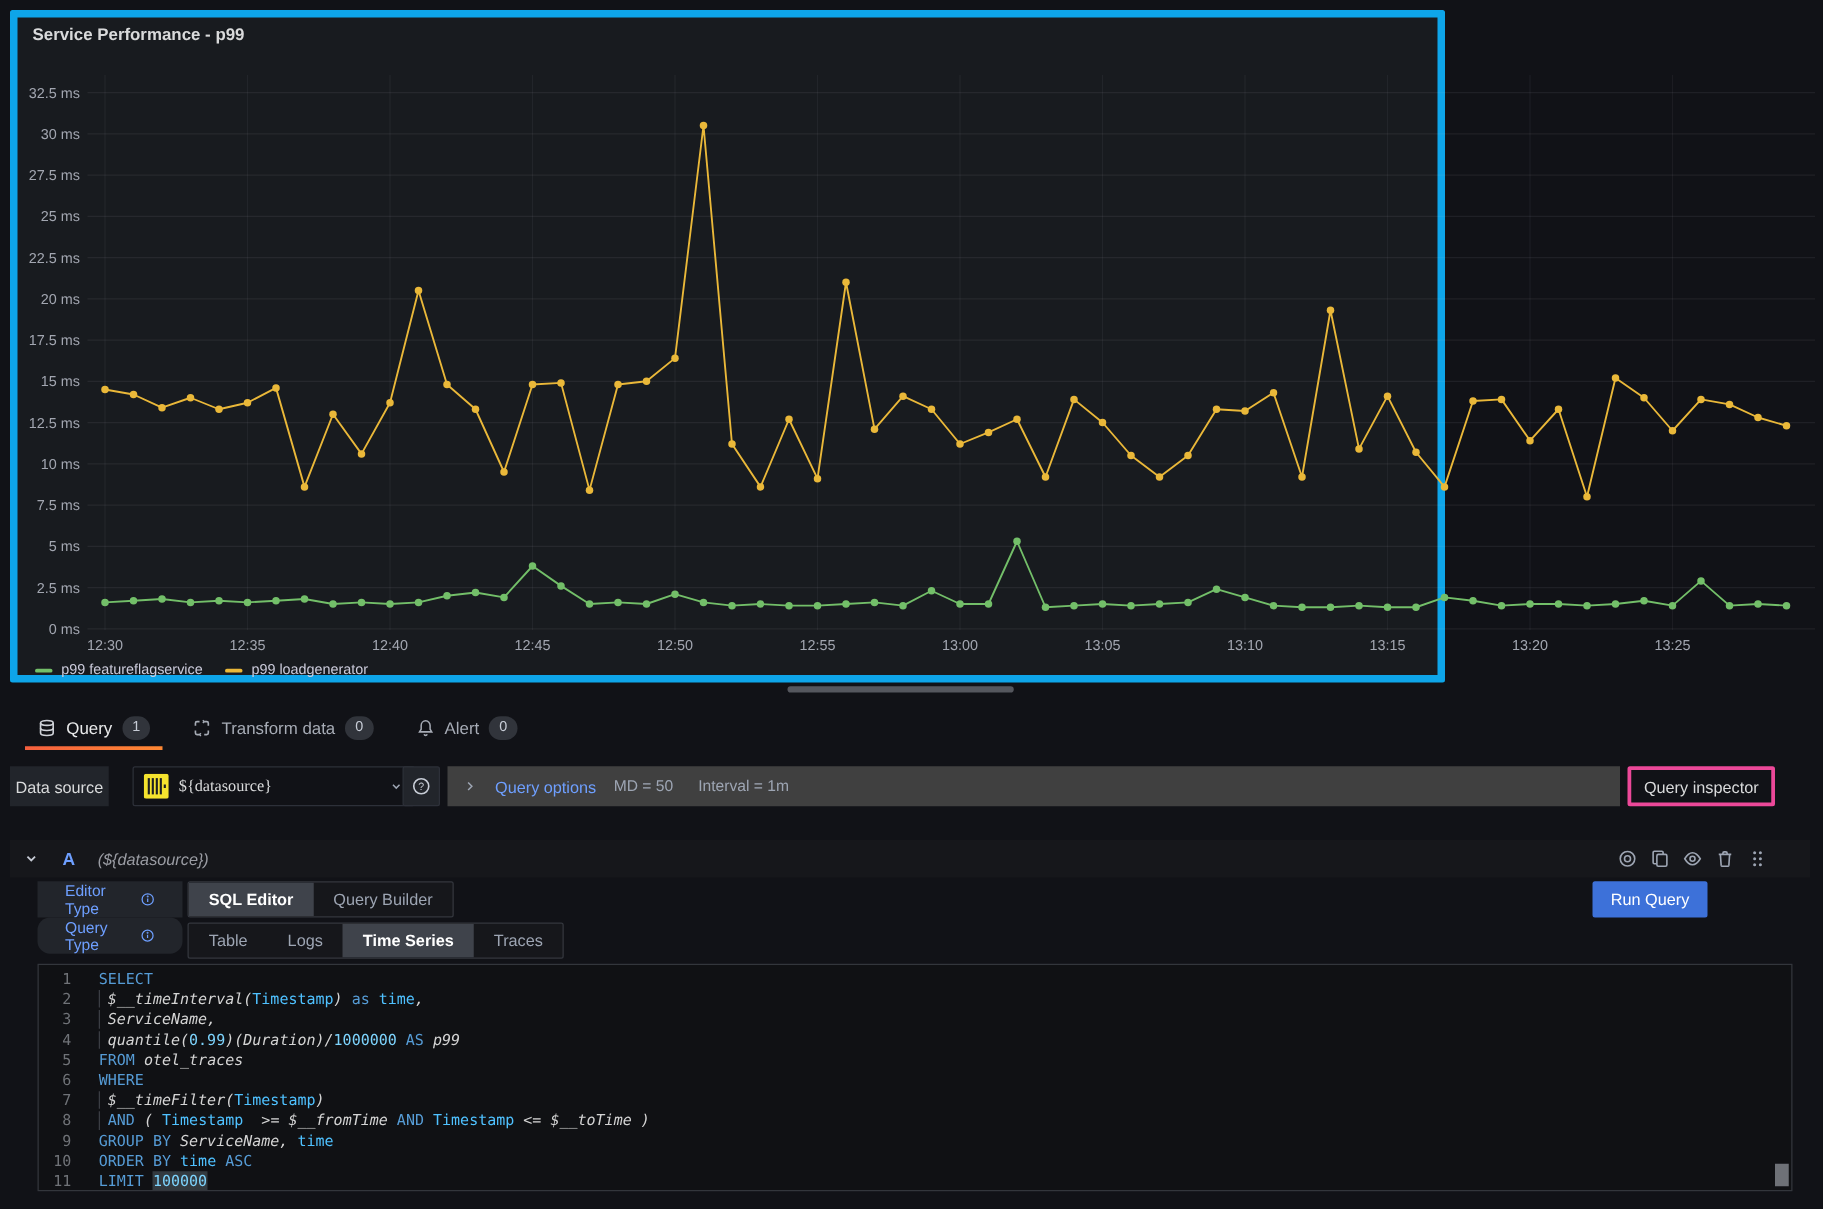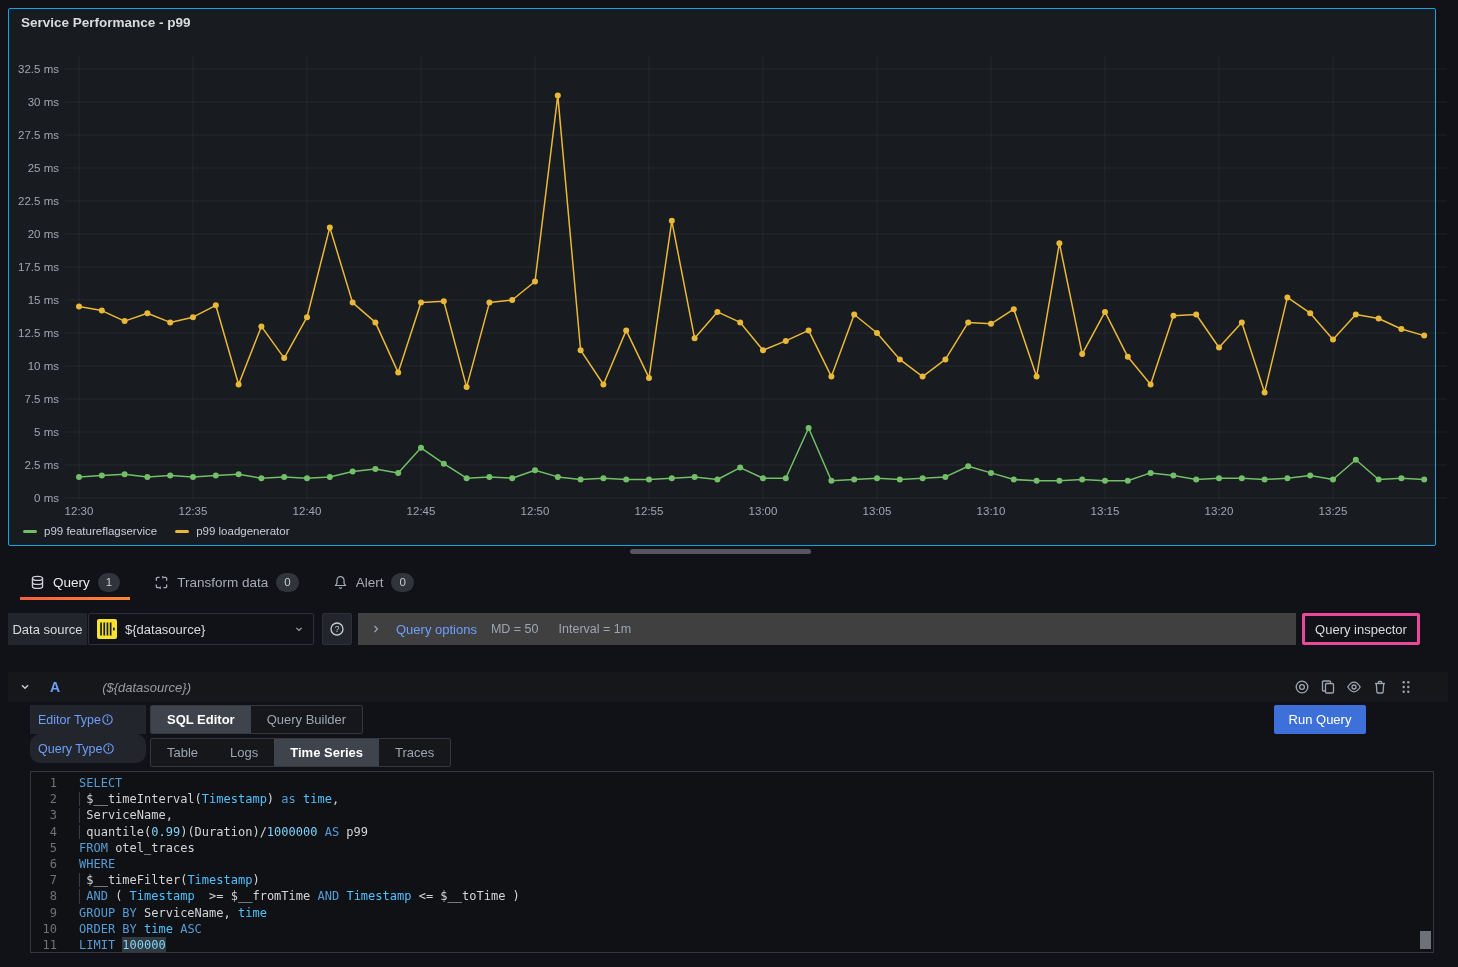--- a/index.html
+++ b/index.html
@@ -1,22 +1,22 @@
 <!DOCTYPE html>
 <html><head>
 <meta charset="utf-8">
 <style>
   * { margin:0; padding:0; box-sizing:border-box; }
   html,body { background:#111217; }
   .page { position:relative; width:1458px; height:967px; background:#111217;
           font-family:"Liberation Sans", sans-serif; color:#D9DADB; overflow:hidden; }
 
   
-  .panel { position:absolute; left:8px; top:8px; width:1428px; height:538px;
-           background:#181B1F; border:1px solid #0ea5e9; border-radius:2px; }
+  .panel { position:absolute; left:8px; top:8px; width:1148px; height:538px;
+           background:#181B1F; border:6px solid #0ea5e9; border-radius:2px; }
   .panel-title { position:absolute; left:12px; top:6px; font-size:13.5px; font-weight:600; color:#D9DADB; }
   #chart { position:absolute; left:0; top:26px; }
   .legend { position:absolute; left:14px; top:516px; display:flex; gap:18px; align-items:center; }
   .legend-item { display:flex; align-items:center; gap:7px; font-size:11.5px; color:#CCCCDC; cursor:pointer; }
   .legend-item .dash { width:14px; height:3px; border-radius:2px; display:inline-block; }
 
   .hscroll { position:absolute; left:630px; top:549px; width:181px; height:5px; border-radius:3px; background:#55575E; }
 
   
   .tabs { position:absolute; left:20px; top:565px; height:35px; display:flex; gap:14px; }
@@ -27,68 +27,68 @@
   .tab.active svg { color:#CFD2D8; }
   .tab.active::after { content:""; position:absolute; left:0; right:0; bottom:0; height:3px;
                        background:linear-gradient(90deg,#F55F3E,#FF8833); }
   .badge { background:#31343B; color:#C7CCD6; border-radius:10px; height:19px; line-height:19px;
            padding:0 8px; font-size:11.5px; }
 
   
   .dsrow { position:absolute; left:0; top:613px; width:1458px; height:32px; }
   .dslabel { position:absolute; left:8px; top:0; width:79px; height:32px; background:#22252B;
              font-size:13px; color:#D9DADB; display:flex; align-items:center; justify-content:center; }
-  .dspicker { position:absolute; left:88px; top:0; width:226px; height:32px; background:#111217;
+  .dspicker { position:absolute; left:106px; top:0; width:226px; height:32px; background:#111217;
               border:1px solid #2D3039; border-radius:2px; display:flex; align-items:center; gap:8px;
-              padding:0 8px; cursor:pointer; }
+              padding:0 8px; cursor:pointer;font-family:Liberation Serif, serif; }
   .dspicker .val { flex:1; font-size:13px; color:#D9DADB; }
   .helpbtn { position:absolute; left:322px; top:0; width:30px; height:32px; background:#22252B;
              border:1px solid #2D3039; border-radius:2px; color:#C7CCD6; display:flex; align-items:center;
              justify-content:center; cursor:pointer; }
   .optbar { position:absolute; left:358px; top:0; width:938px; height:32px; background:#404040;
             display:flex; align-items:center; gap:14px; padding:0 12px; cursor:pointer; color:#9DA5B3; }
   .optlink { font-size:13px; color:#6E9FFF; font-weight:500; }
   .optmeta { font-size:12.5px; color:#9DA5B3; }
   .optmeta + .optmeta { margin-left:6px; }
   .inspector { position:absolute; left:1302px; top:0; width:118px; height:32px; background:transparent;
                border:3px solid #ec4899; border-radius:2px; color:#D9DADB; font-size:13px; font-weight:500;
                font-family:inherit; cursor:pointer; }
 
   
   .qheader { position:absolute; left:8px; top:672px; width:1440px; height:30px; background:#16171B;
              display:flex; align-items:center; cursor:pointer; }
   .qheader .chev { margin-left:10px; color:#C7CCD6; }
   .refid { margin-left:18px; color:#6E9FFF; font-size:14px; font-weight:600; }
-  .dshint { margin-left:42px; color:#9A9CA3; font-size:13px; font-style:italic; }
+  .dshint { margin-left:18px; color:#9A9CA3; font-size:13px; font-style:italic; }
   .qicons { position:absolute; right:34px; top:0; height:30px; display:flex; align-items:center; gap:10px; }
   .iconbtn { width:16px; height:16px; color:#9DA5B3; background:none; border:none; padding:0; cursor:pointer; }
 
   .rowlabel { position:absolute; left:30px; width:116px; height:29px; background:#22252B;
-              display:flex; align-items:center; justify-content:flex-start; padding:0 8px; }
+              display:flex; align-items:center; justify-content:space-between; padding:0 22px; }
   .rowlabel span { color:#6E9FFF; font-size:12.5px; font-weight:500; }
   .rowlabel svg { color:#6E9FFF; }
   .seg { position:absolute; left:150px; height:29px; display:flex; border:1px solid #34373E;
          border-radius:2px; background:#16171B; overflow:hidden; }
   .segbtn { height:100%; border:none; background:transparent; color:#9DA5B3; font-size:13px;
             font-family:inherit; padding:0 16px; cursor:pointer; }
   .segbtn.active { background:#3F434B; color:#FFFFFF; font-weight:600; }
   .run { position:absolute; left:1274px; top:705px; width:92px; height:29px; background:#3D71D9;
          border:none; border-radius:2px; color:#FFFFFF; font-size:13px; font-weight:500;
          font-family:inherit; cursor:pointer; }
 
   
   .editor { position:absolute; left:30px; top:771px; width:1404px; height:182px; background:#101114;
             border:1px solid #33363C; padding-top:3px; overflow:hidden; }
   .cline { display:flex; height:16.2px; line-height:16.2px; font-family:"DejaVu Sans Mono", monospace;
            font-size:12px; white-space:pre; position:relative; }
   .ln { width:26px; text-align:right; color:#6F7277; margin-right:22px; flex:none; }
   .tok-kw { color:#569CD6; }
   .tok-id { color:#4FC1FF; }
   .tok-num { color:#7dd3fc; }
-  .tok-pl { color:#D4D4D4; }
+  .tok-pl { color:#D4D4D4;font-style:italic; }
   .tok-hl { background:#333A3F; }
   .guide { position:absolute; left:48px; top:1px; bottom:1px; width:1px; background:#3A3D43; }
   .vthumb { position:absolute; right:2px; bottom:3px; width:11px; height:18px; background:#6E7177; }
 
   svg.ic { display:block; }
 </style>
 </head>
 <body>
 
 <div class="page">

